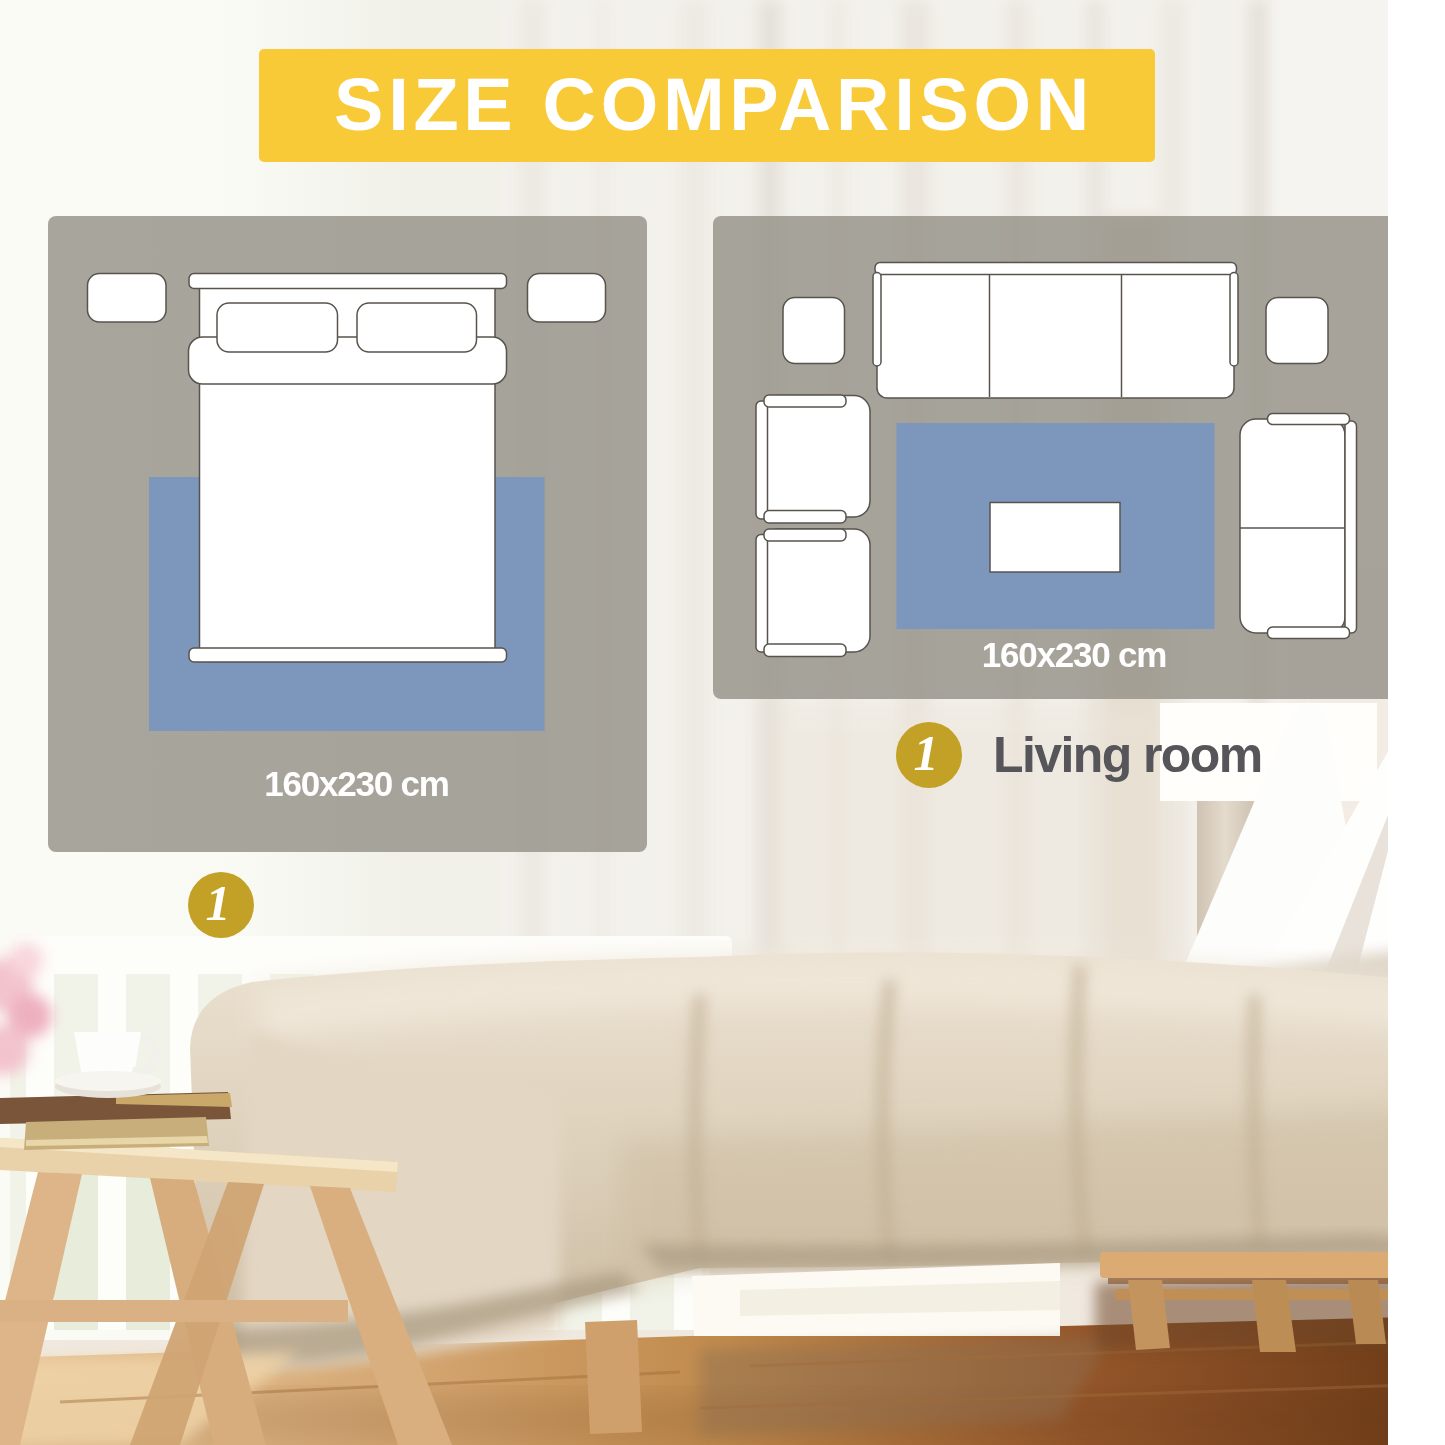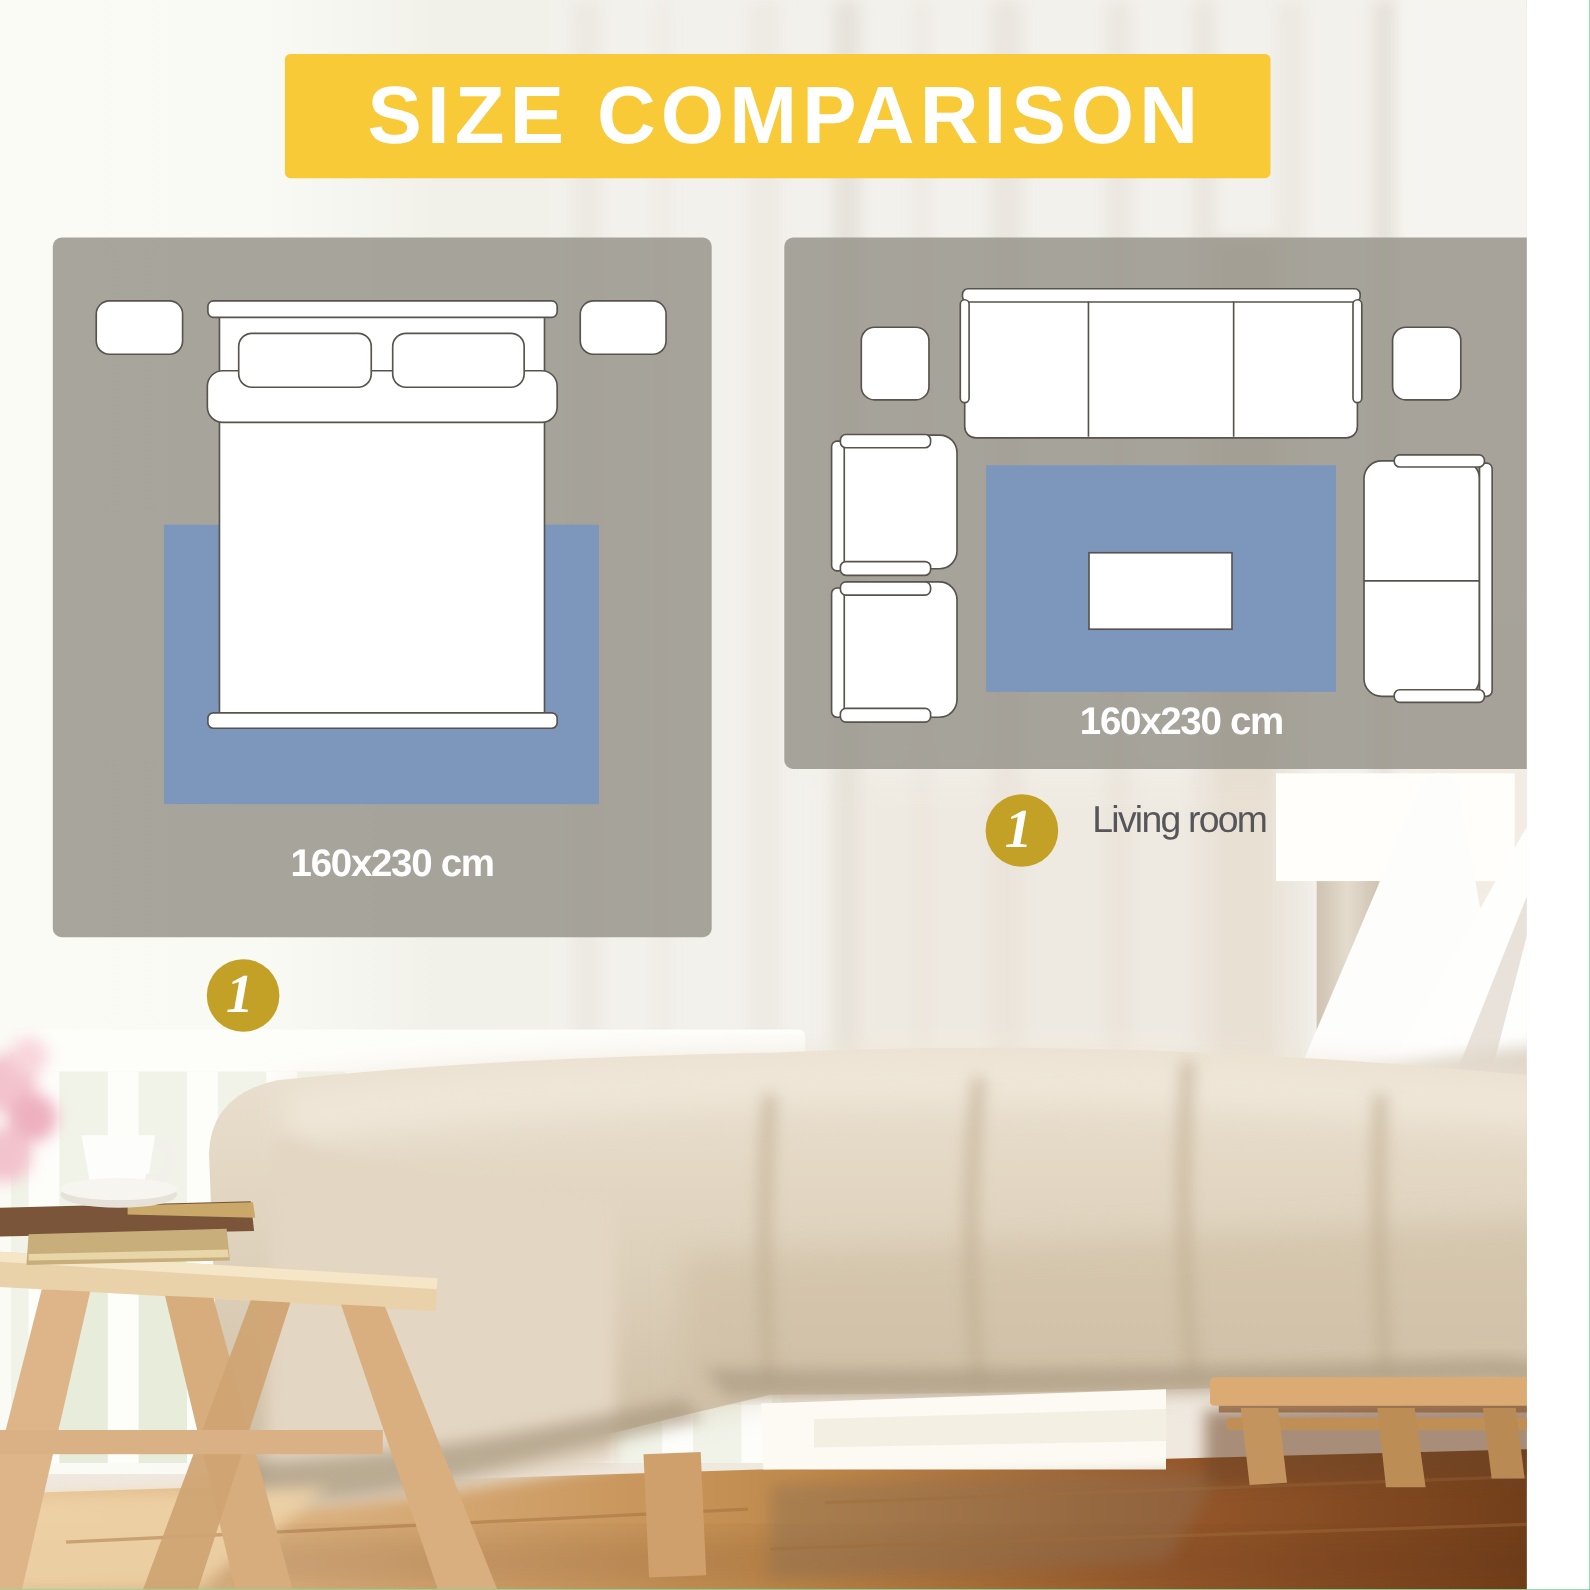--- a/index.html
+++ b/index.html
@@ -1,17 +1,17 @@
 <!DOCTYPE html>
 <html><head>
 <meta charset="utf-8">
 <style>
   html,body{margin:0;padding:0;}
   body{width:1445px;height:1445px;overflow:hidden;font-family:"Liberation Sans",sans-serif;}
-  .stage{position:relative;width:1388px;height:1445px;background:#22c55e;overflow:hidden;}
+  .stage{position:relative;width:1388px;height:1445px;background:#5eead4;overflow:hidden;}
   .abs{position:absolute;}
 </style>
 </head>
 <body>
 <div class="stage">
 
 <svg class="abs" style="left:0;top:0;" width="1445" height="1445" viewBox="0 0 1445 1445">
   <defs>
     <linearGradient id="wallg" x1="0" y1="0" x2="0" y2="1">
       <stop offset="0" stop-color="#f4f3ee"></stop>
@@ -290,15 +290,15 @@
 
 <div class="abs" style="left:188px;top:872px;width:66px;height:66px;border-radius:50%;background:#c2a126;display:flex;align-items:center;justify-content:center;">
   <span style="color:#fff;font-weight:bold;font-style:italic;font-size:50px;font-family:'Liberation Serif',serif;transform:translateX(-3px) translateY(-2px);">1</span>
 </div>
 
 
 <div class="abs" style="left:896px;top:722px;width:66px;height:66px;border-radius:50%;background:#c2a126;display:flex;align-items:center;justify-content:center;">
   <span style="color:#fff;font-weight:bold;font-style:italic;font-size:50px;font-family:'Liberation Serif',serif;transform:translateX(-3px) translateY(-2px);">1</span>
 </div>
 
-<div class="abs" style="left:993px;top:726px;font-size:34px;color:#56565a;letter-spacing:-1.6px;">Living room</div>
+<div class="abs" style="left:993px;top:726px;font-size:50px;color:#56565a;letter-spacing:-1.6px;font-weight:bold;">Living room</div>
 
 </div>
 
 </body></html>

